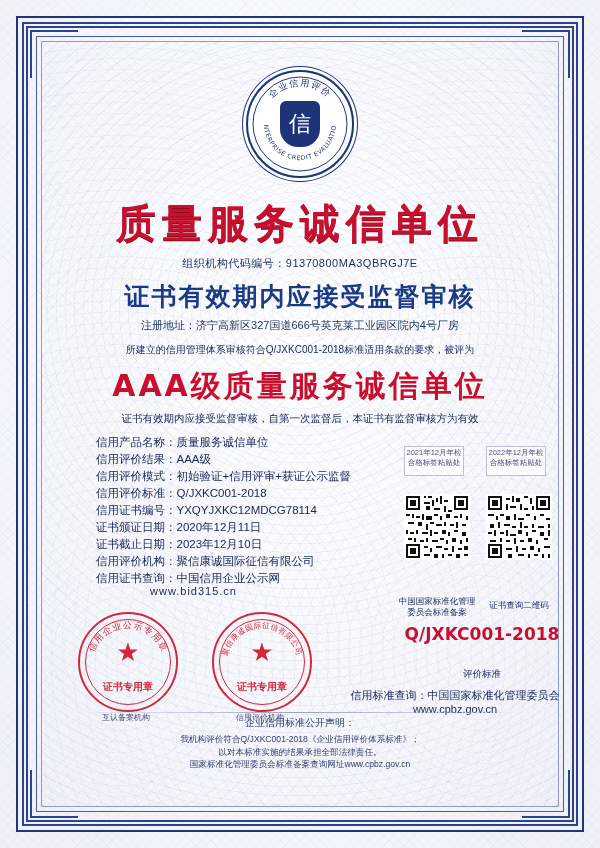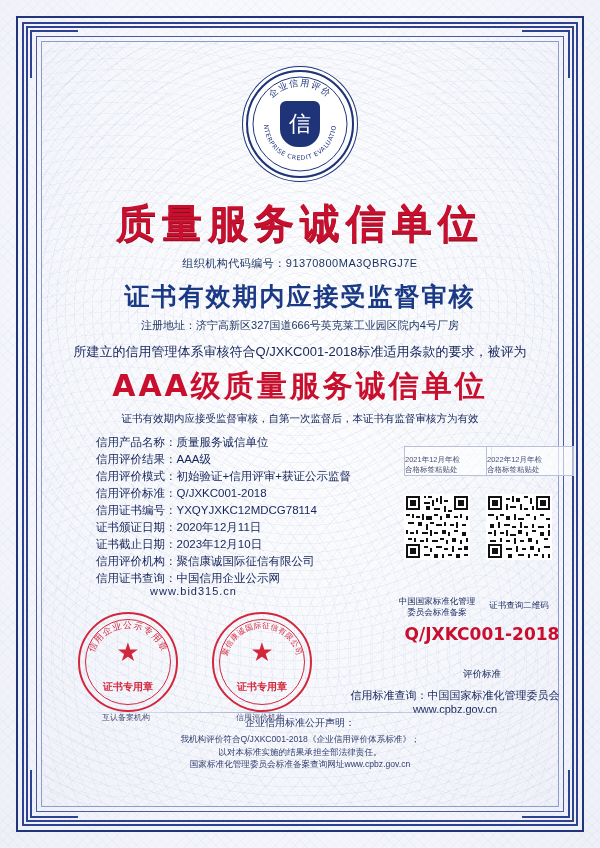--- a/index.html
+++ b/index.html
@@ -90,21 +90,21 @@
   .company{
     position:absolute;left:0;right:0;top:280px;text-align:center;
     font-size:25px;font-weight:bold;color:#1b3a86;letter-spacing:2px;
   }
   .addr{
     position:absolute;left:0;right:0;top:318px;text-align:center;
     font-size:11px;color:#18305f;
   }
   .statement{
     position:absolute;left:60px;right:60px;top:342px;text-align:center;
-    font-size:13px;color:#15255a;line-height:1.5;
+    font-size:10px;color:#15255a;line-height:1.5;
   }
   .aaa-title{
     position:absolute;left:0;right:0;top:366px;text-align:center;
     font-size:30px;font-weight:bold;color:#c8102e;letter-spacing:3px;
     font-family:"DejaVu Sans","Liberation Sans",sans-serif;
   }
   .valid-note{
     position:absolute;left:50px;right:50px;top:412px;text-align:center;
     font-size:10.5px;color:#15255a;
   }
@@ -129,23 +129,23 @@
   }
   .qr-box2{
     position:absolute;left:486px;top:494px;width:66px;height:66px;
     background:#fff;
   }
   .qr-cap{
     position:absolute;font-size:8.5px;color:#15255a;text-align:center;
     line-height:11px;width:90px;
   }
   .sticker{
-    position:absolute;width:88px;height:30px;border:1px solid #b9c0d8;
-    font-size:7.5px;color:#4a5276;text-align:left;line-height:10px;
-    padding-top:8px;box-sizing:border-box;background:rgba(255,255,255,.6);
+    position:absolute;width:60px;height:30px;border:1px solid #b9c0d8;
+    font-size:7.5px;color:#4a5276;text-align:center;line-height:10px;
+    padding-top:1px;box-sizing:border-box;background:rgba(255,255,255,.6);
   }
   .std-code{
     position:absolute;left:392px;top:624px;width:180px;text-align:center;
     font-size:17px;font-weight:bold;color:#c8102e;line-height:20px;
     font-family:"DejaVu Sans","Liberation Sans",sans-serif;
   }
   .std-code-cap{
     position:absolute;left:392px;top:668px;width:180px;text-align:center;
     font-size:9.5px;color:#15255a;
   }

